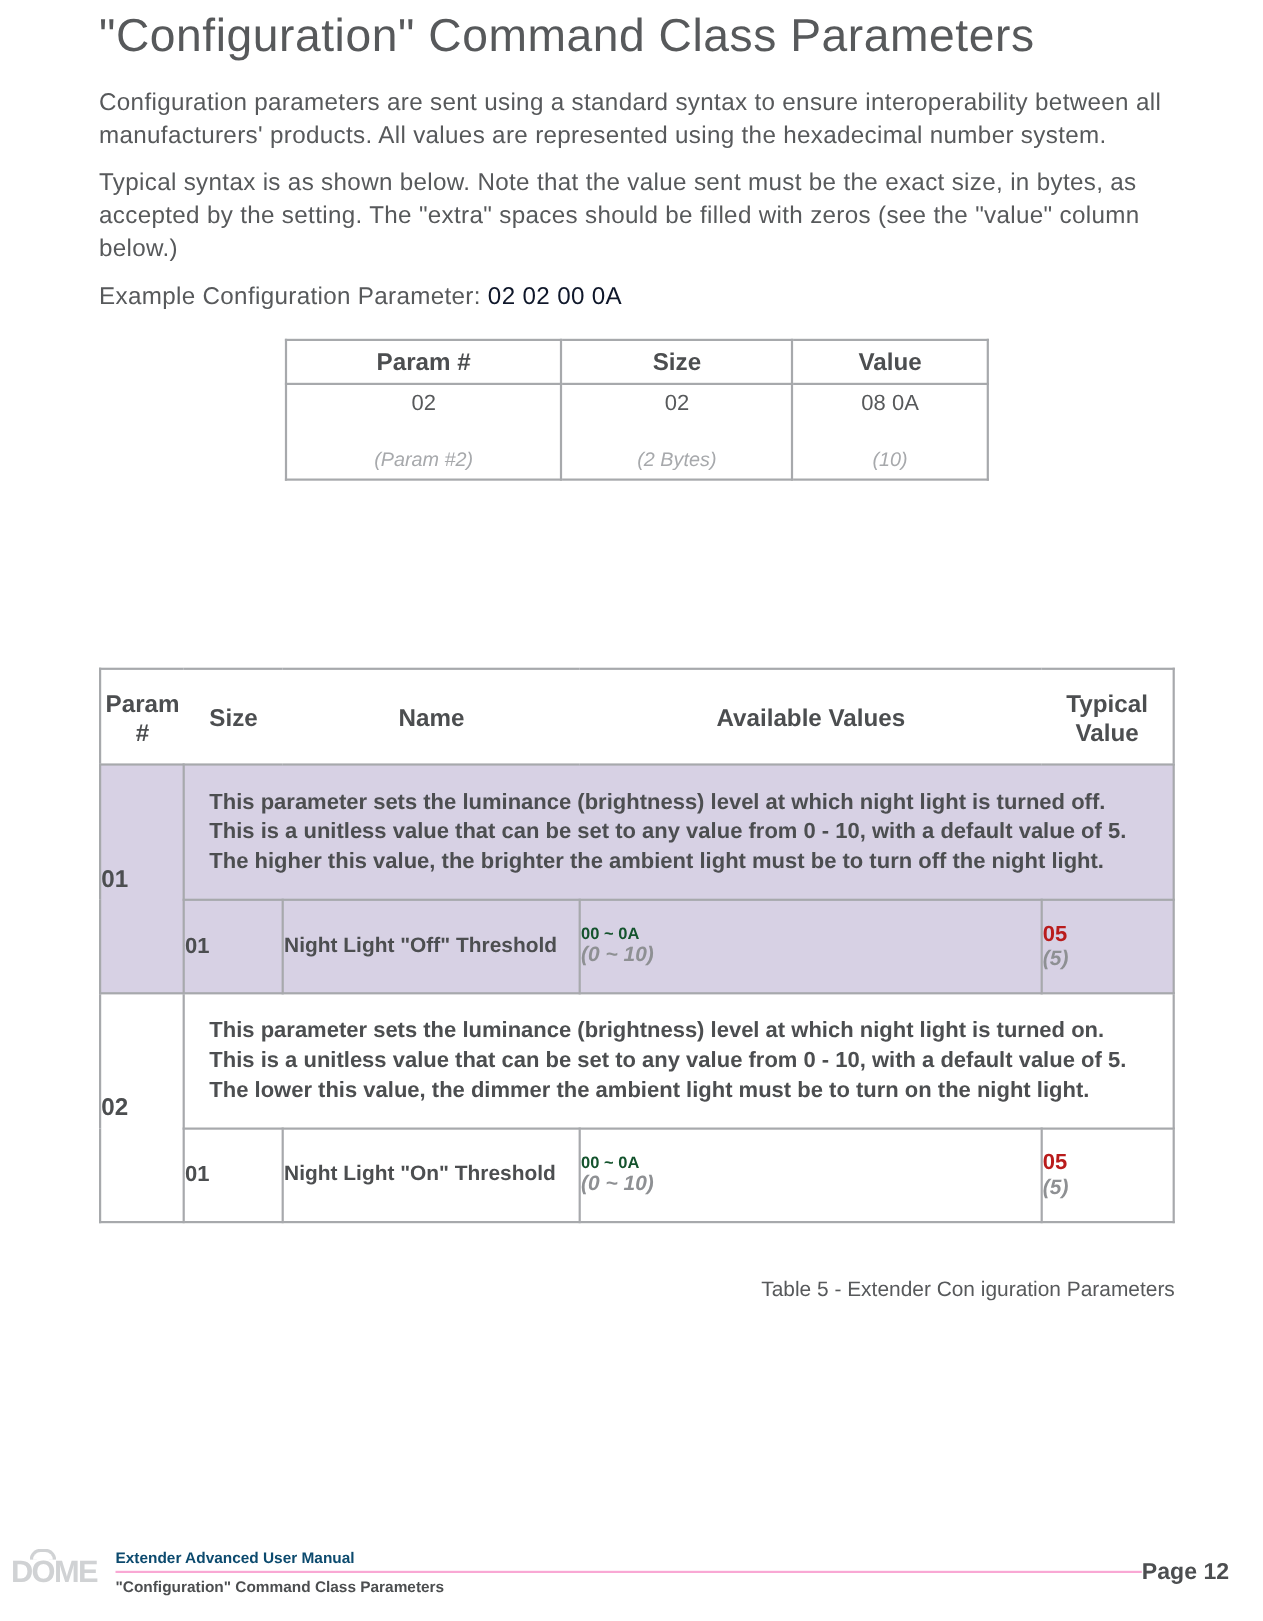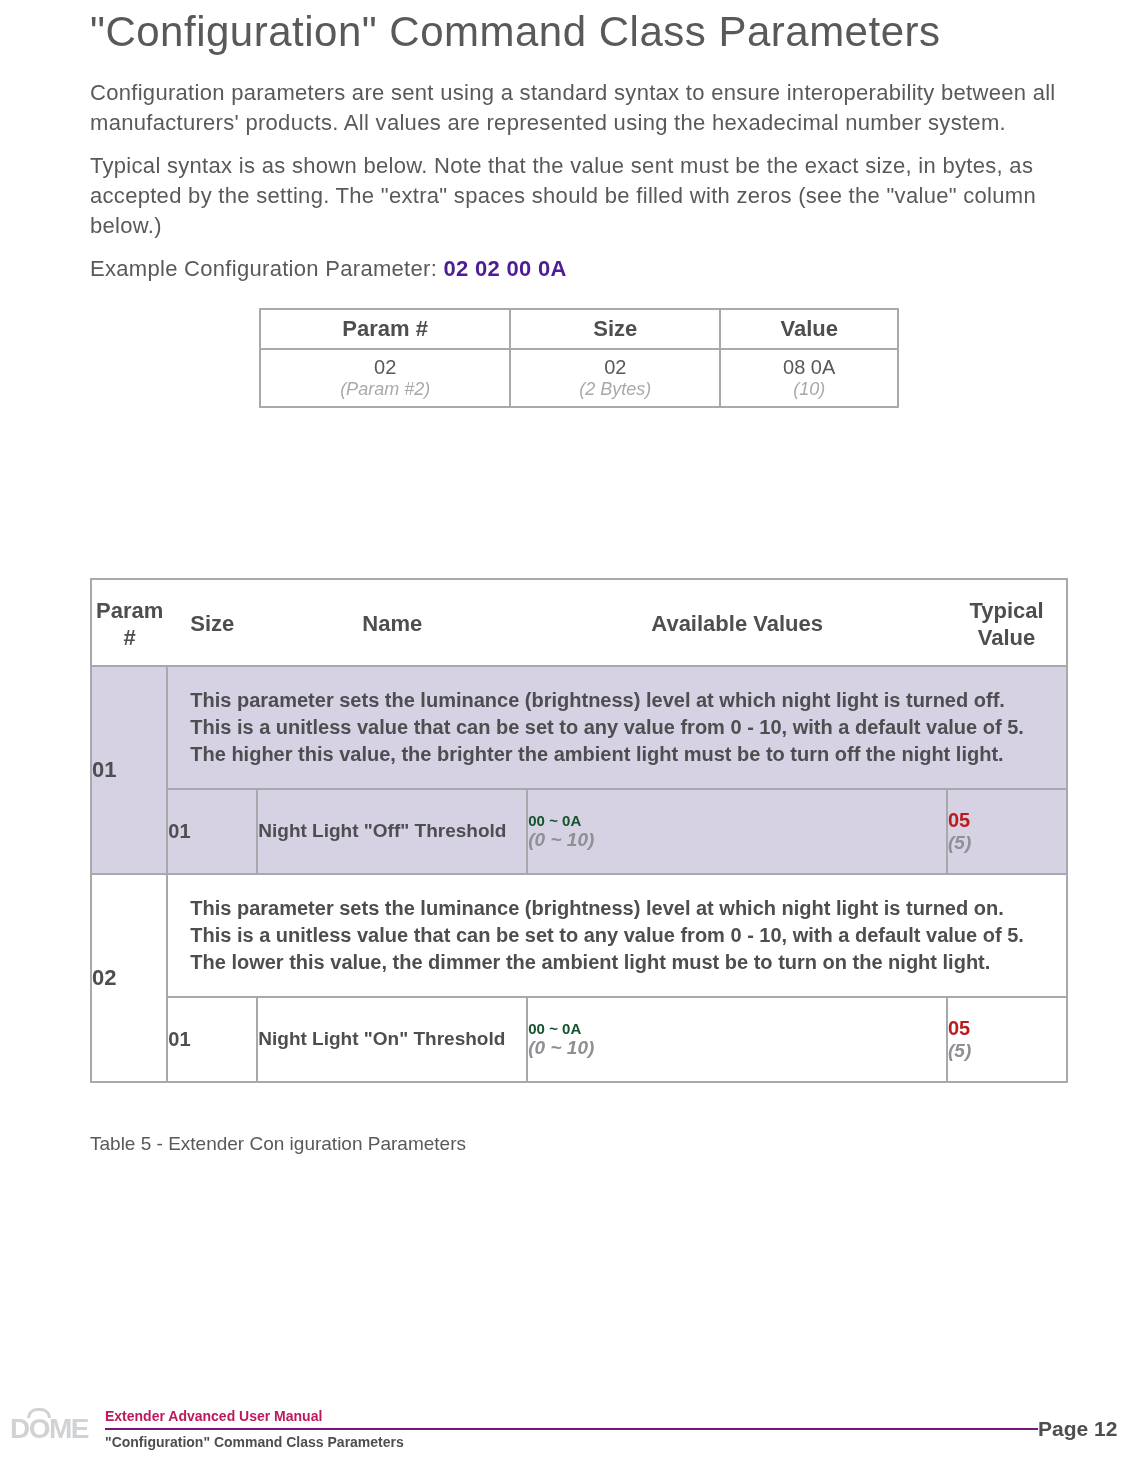--- a/index.html
+++ b/index.html
@@ -21,21 +21,21 @@
     letter-spacing: 0.5px;
   }
   .body-text {
     font-size: 22px;
     color: #57595b;
     line-height: 1.35;
     margin-bottom: 14px;
     letter-spacing: 0.3px;
   }
   .ex-line { font-size: 22px; letter-spacing: 0.3px; }
-  .ex-line .bold { font-weight: 700; color: #4c1d95; }
+  .ex-line .bold { font-weight: 400; color: #0f172a; }
   .example-table {
     width: 640px;
     margin: 24px auto 0 auto;
     border-collapse: collapse;
   }
   .example-table th, .example-table td {
     border: 2px solid #a7a9ac;
     text-align: center;
     padding: 6px 10px;
   }
@@ -47,20 +47,21 @@
   .example-table td .top {
     font-size: 20px;
     color: #57595b;
     display: block;
   }
   .example-table td .bot {
     font-size: 18px;
     font-style: italic;
     color: #a7a9ac;
     display: block;
+    margin-top: 29px;
   }
   .param-table {
     width: 100%;
     border-collapse: collapse;
     margin-top: 170px;
     border: 2px solid #a7a9ac;
   }
   .param-table th {
     font-weight: 700;
     font-size: 22px;
@@ -123,21 +124,21 @@
   }
   .def-cell .b {
     font-weight: 700;
     font-style: italic;
     font-size: 19px;
     color: #8e9093;
     display: block;
   }
   .lilac { background: #d7d1e4; }
   .caption {
-    text-align: left;
+    text-align: right;
     font-size: 19px;
     color: #57595b;
     margin-top: 50px;
   }
   .footer {
     position: absolute;
     bottom: 24px;
     left: 0;
     width: 1148px;
     padding: 0 30px 0 10px;
@@ -164,23 +165,23 @@
     width: 18px;
     height: 7px;
     border: 3px solid #d0d2d4;
     border-bottom: none;
     border-radius: 10px 10px 0 0;
   }
   .foot-center { flex: 1; }
   .foot-center .line1 {
     font-weight: 700;
     font-size: 14px;
-    color: #be185d;
+    color: #0c4a6e;
     padding-bottom: 4px;
-    border-bottom: 2px solid #701a75;
+    border-bottom: 2px solid #f9a8d4;
     width: 100%;
   }
   .foot-center .line2 {
     font-weight: 700;
     font-size: 14px;
     color: #4c4e50;
     padding-top: 4px;
   }
   .page-num {
     font-weight: 700;

